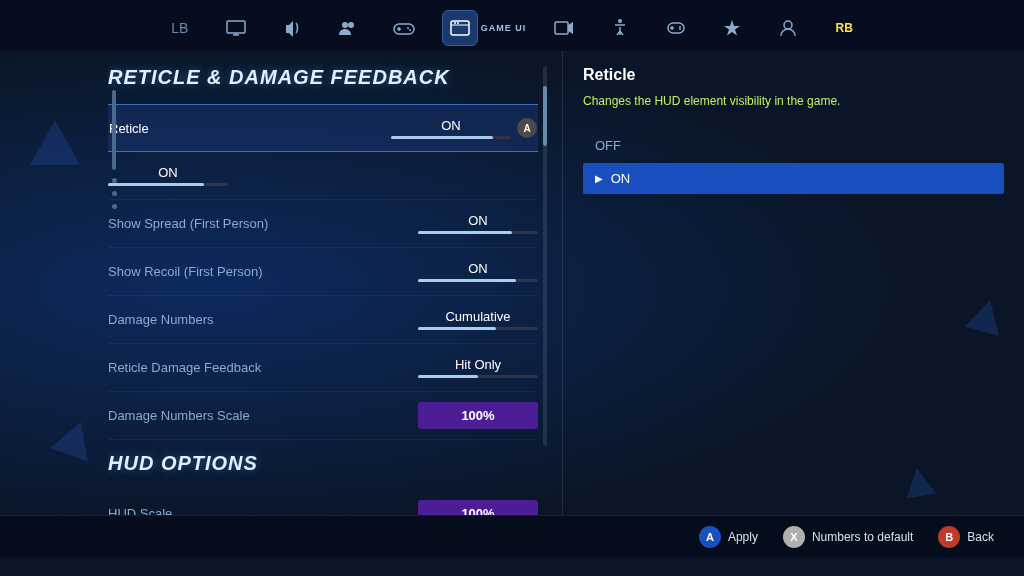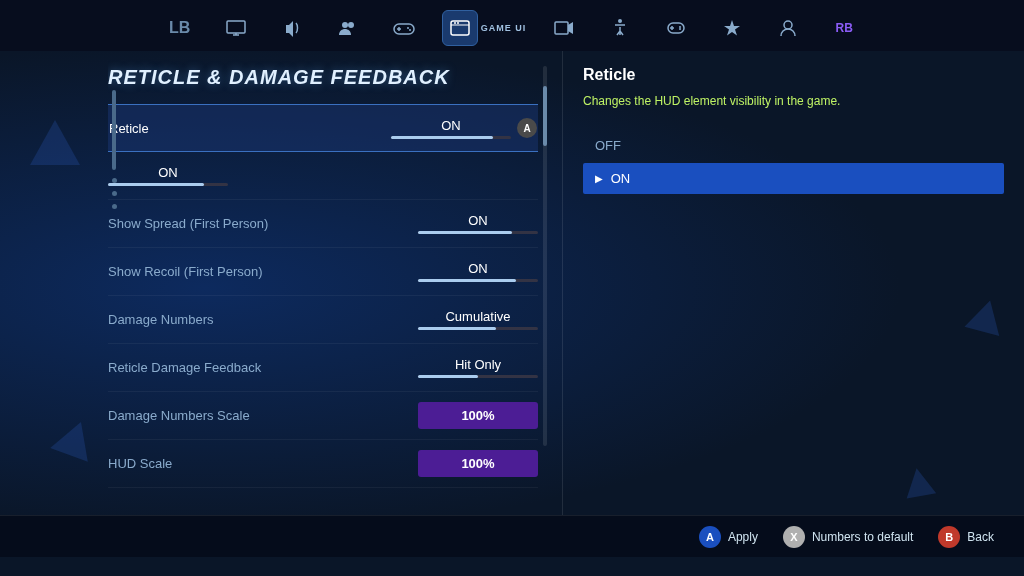--- a/index.html
+++ b/index.html
@@ -365,21 +365,21 @@
 </head>
 <body>
 
 <div class="bg"></div>
 <div class="tri tri1"></div>
 <div class="tri tri2"></div>
 <div class="tri tri3"></div>
 <div class="tri tri4"></div>
 
 <div class="top-nav">
-  <div class="nav-icon" style="font-size:16px;font-weight:bold;color:#6a8aaa;">LB</div>
+  <div class="nav-icon" style="font-size:14px;font-weight:normal;color:#6a8aaa;">LB</div>
   <div class="nav-icon">
     <svg width="20" height="16" viewBox="0 0 20 16" fill="#8aabcc">
         <rect x="1" y="1" width="18" height="12" rx="1" fill="none" stroke="#8aabcc" stroke-width="1.5"></rect>
         <path d="M7 15h6M10 13v2" stroke="#8aabcc" stroke-width="1.5"></path>
       </svg>
   </div>
   <div class="nav-icon">
     <svg width="18" height="18" viewBox="0 0 18 18" fill="none">
         <path d="M3 6h3l4-4v16l-4-4H3z" fill="#8aabcc"></path>
         <path d="M13 4c2 2 2 8 0 10" stroke="#8aabcc" stroke-width="1.5" fill="none"></path>
@@ -437,21 +437,21 @@
     <svg width="20" height="20" viewBox="0 0 20 20" fill="none">
         <path d="M10 2l2 6h6l-5 3.5 2 6L10 14l-5 3.5 2-6L2 8h6z" fill="#8aabcc"></path>
       </svg>
   </div>
   <div class="nav-icon">
     <svg width="18" height="18" viewBox="0 0 18 18" fill="none">
         <circle cx="9" cy="6" r="4" fill="none" stroke="#8aabcc" stroke-width="1.5"></circle>
         <path d="M2 17c0-4 3-7 7-7s7 3 7 7" stroke="#8aabcc" stroke-width="1.5" fill="none"></path>
       </svg>
   </div>
-  <div class="nav-icon" style="font-size:12px;font-weight:bold;color:#8b5cf6;">RB</div>
+  <div class="nav-icon" style="font-size:12px;font-weight:bold;color:#fde047;">RB</div>
 </div>
 
 <div class="sidebar-indicator">
   <div class="scroll-bar"></div>
   <div class="scroll-dot"></div>
   <div class="scroll-dot"></div>
   <div class="scroll-dot"></div>
 </div>
 
 <div class="main-content">
@@ -520,20 +520,21 @@
           <div class="value-bar-fill" style="width:50%"></div>
         </div>
       </div>
     </div>
 
     <div class="setting-row">
       <span class="setting-label">Damage Numbers Scale</span>
       <div class="blue-slider">100%</div>
     </div>
 
+    <div class="section-title" style="margin-top:12px;">HUD OPTIONS</div>
 
     <div class="setting-row">
       <span class="setting-label">HUD Scale</span>
       <div class="blue-slider">100%</div>
     </div>
 
   </div>
 
   <div class="scrollbar">
     <div class="scrollbar-thumb"></div>

